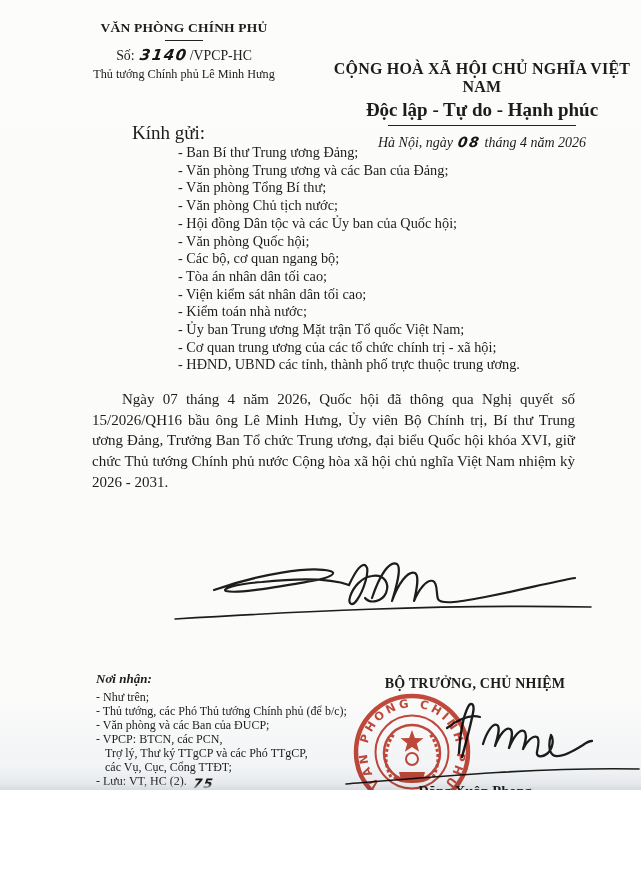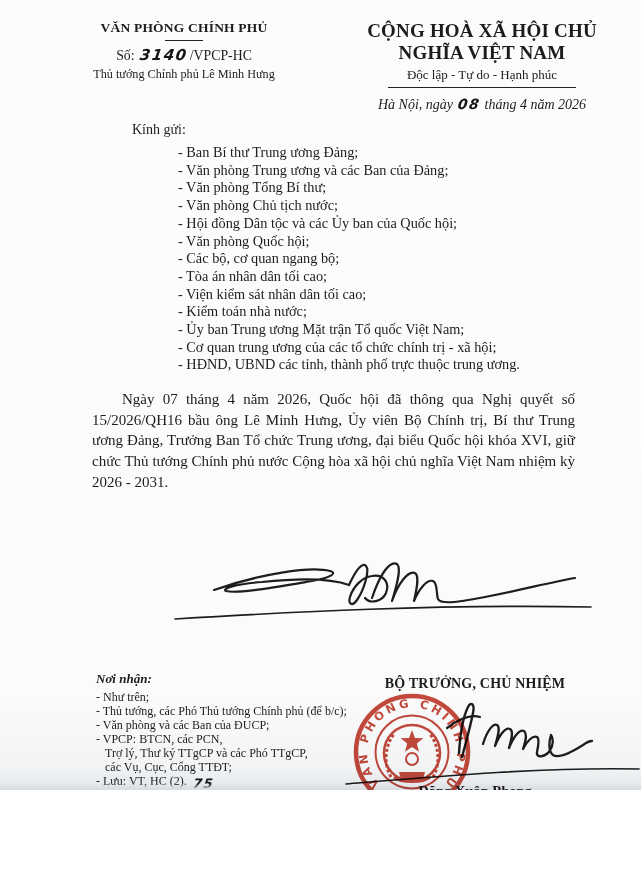--- a/index.html
+++ b/index.html
@@ -18,26 +18,26 @@
   .subject{font-size:12.2px;line-height:15px;margin-top:3px;}
   
   .hand{
     font-family:"DejaVu Sans", sans-serif;font-weight:700;font-style:italic;
     display:inline-block;transform:skewX(-8deg);letter-spacing:1.5px;color:#151515;
   }
   .num-hand{font-size:15px;padding:0 2px;}
   .day-hand{font-size:14px;padding:0 1px;}
   
   .hdr-right{left:332px;top:20px;width:300px;}
-  .nat-title{font-weight:bold;font-size:19px;letter-spacing:.2px;}
-  .nat-motto{font-weight:normal;font-size:13px;margin-top:3px;}
+  .nat-title{font-weight:bold;font-size:16px;letter-spacing:.2px;margin-top:40px;}
+  .nat-motto{font-weight:bold;font-size:19px;margin-top:3px;}
   .hrule-md{width:188px;border-top:1.4px solid #222;margin:4px auto 8px auto;height:0;}
   .dateline{font-style:italic;font-size:14px;}
   
-  .salutation{left:132px;top:122px;font-size:14px;}
+  .salutation{left:132px;top:122px;font-size:19px;}
   .recipients{left:178px;top:144px;font-size:14.3px;line-height:17.7px;}
   
   .para{left:92px;width:483px;font-size:15px;line-height:20.7px;text-align:justify;text-indent:30px;}
   .para1{top:389px;}
   .para2{top:492px;}
   
   .sig-svg{stroke:#1d1d1d;fill:none;stroke-linecap:round;stroke-linejoin:round;mix-blend-mode:multiply;}
   
   .noi-nhan{left:96px;top:672px;font-size:12px;line-height:14px;}
   .nn-title{font-weight:bold;font-style:italic;font-size:13px;margin-bottom:4px;}

